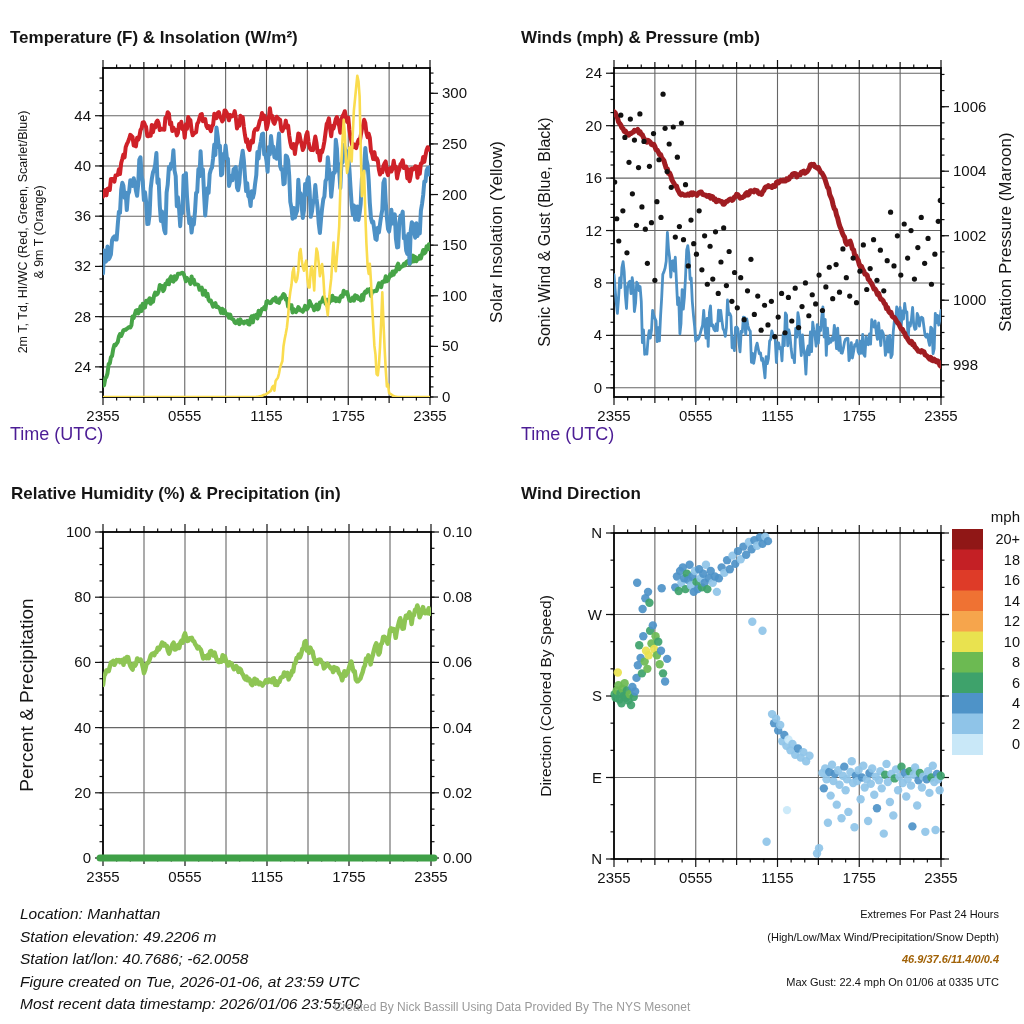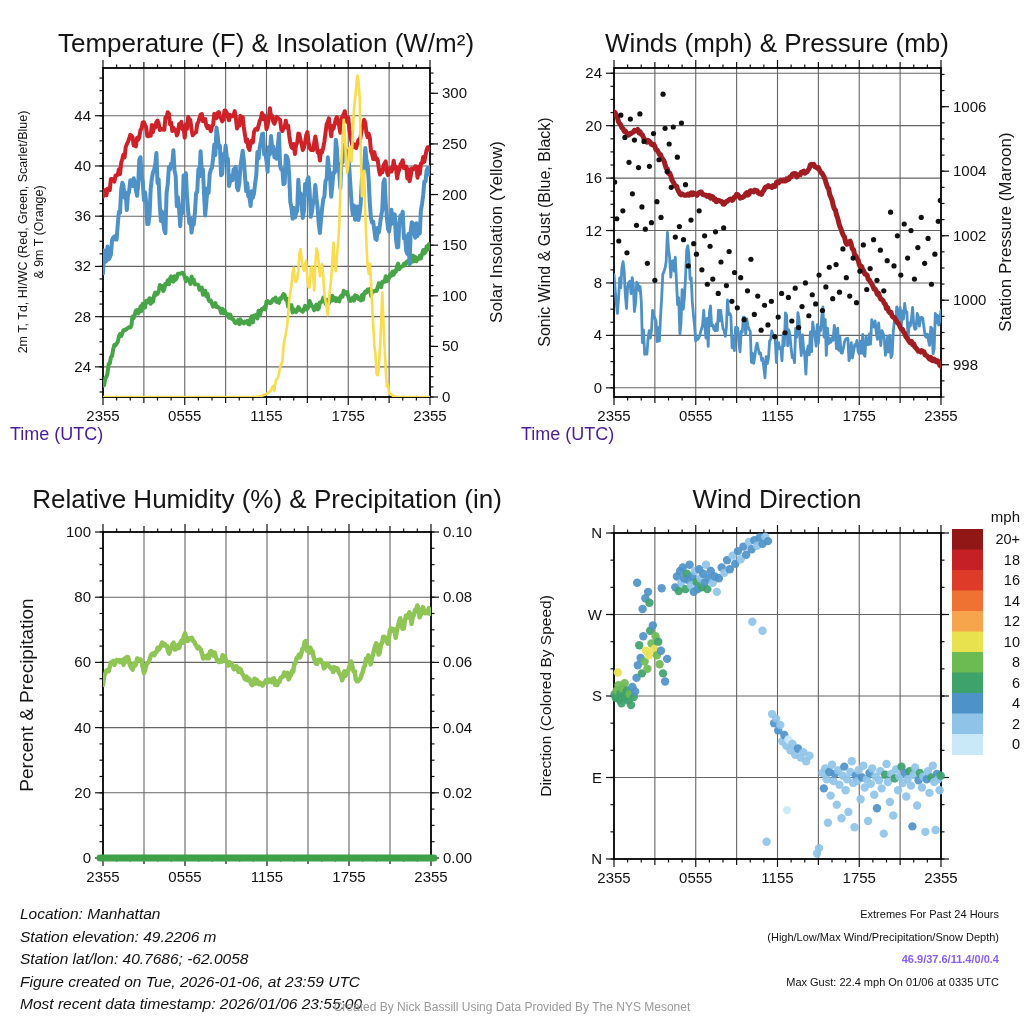--- a/index.html
+++ b/index.html
@@ -1,18 +1,18 @@
 <!DOCTYPE html>
 <html><head>
 <meta charset="utf-8">
 <style>
   html,body{margin:0;padding:0;background:#ffffff;}
   #page{position:relative;width:1024px;height:1024px;background:#fff;
         font-family:"Liberation Sans", sans-serif;color:#111;overflow:hidden;}
-  .qtitle{position:absolute;width:512px;text-align:center;font-size:26px;color:#151515;}
+  .qtitle{position:absolute;width:512px;font-size:17px;color:#151515;font-weight:bold;}
   .xlab{position:absolute;width:512px;text-align:left;font-size:18px;color:#4c1d95;}
   .rot{position:absolute;transform:translate(-50%,-50%) rotate(-90deg);white-space:nowrap;
        text-align:center;color:#151515;}
   .rot.pre{white-space:pre-line;line-height:1.3;}
   svg{position:absolute;left:0;top:0;}
   svg text{font-family:"Liberation Sans", sans-serif;fill:#111;}
   #svg1,#svg3{left:0;}
   #svg2,#svg4{left:512px;}
   #svg1,#svg2{top:0;}
   #svg3,#svg4{top:470px;}
@@ -965,18 +965,18 @@
     <div>Location: Manhattan</div>
     <div>Station elevation: 49.2206 m</div>
     <div>Station lat/lon: 40.7686; -62.0058</div>
     <div>Figure created on Tue, 2026-01-06, at 23:59 UTC</div>
     <div>Most recent data timestamp: 2026/01/06 23:55:00</div>
   </div>
 
   <div class="footer-right">
     <div>Extremes For Past 24 Hours</div>
     <div>(High/Low/Max Wind/Precipitation/Snow Depth)</div>
-    <div class="extreme-val" id="extremeVal" style="color: #8b5cf6;">46.9/37.6/11.4/0/0.4</div>
+    <div class="extreme-val" id="extremeVal" style="color: #a16207; font-style: italic;">46.9/37.6/11.4/0/0.4</div>
     <div>Max Gust: 22.4 mph On 01/06 at 0335 UTC</div>
   </div>
 
   <div class="credit">Created By Nick Bassill Using Data Provided By The NYS Mesonet</div>
 </div>
 
 </body></html>

